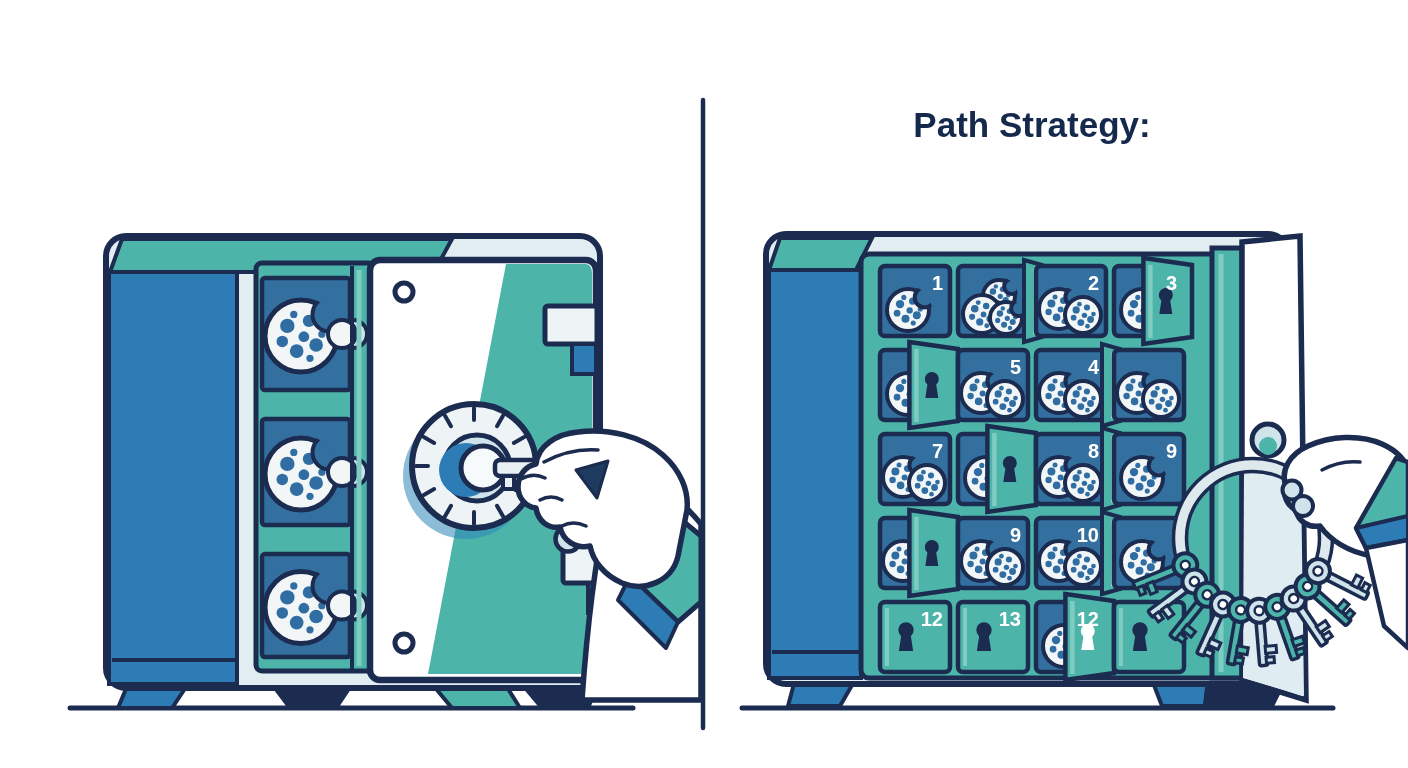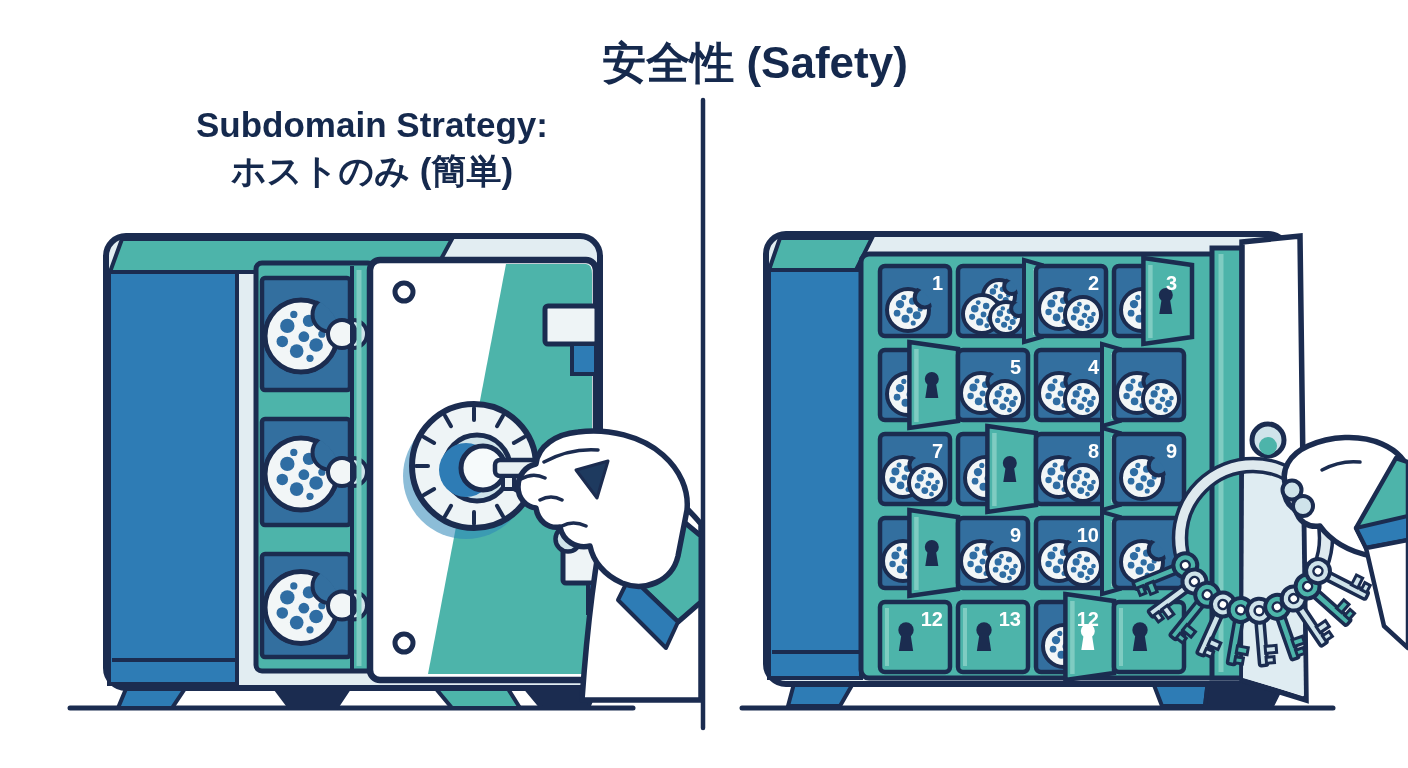--- a/index.html
+++ b/index.html
@@ -829,21 +829,17 @@
         <path d="M1322,470 Q1340,460 1360,462" fill="none" stroke="#1b2c50" stroke-width="3.5" stroke-linecap="round"></path>
         <polygon points="1356,528 1396,458 1408,462 1408,532 1366,548" fill="#4db4aa" stroke="#1b2c50" stroke-width="4.5"></polygon>
         <polygon points="1356,528 1366,548 1408,540 1408,516" fill="#2e7cb5" stroke="#1b2c50" stroke-width="4"></polygon>
         <polygon points="1366,548 1408,540 1408,648 1384,626" fill="#ffffff" stroke="#1b2c50" stroke-width="4.5"></polygon>
       </g>
     </g>
 
     <line x1="703" y1="100" x2="703" y2="728" stroke="#1b2c50" stroke-width="4.5" stroke-linecap="round"></line>
   </svg>
 
-  <div class="label title">安全性 (Safety)</div>
-  <div class="label heading heading-left">
-    <div>Subdomain Strategy:</div>
-    <div>ホストのみ (簡単)</div>
+  <div class="label heading heading-right">
+    <div>Path Strategy:</div>
   </div>
-  <div class="label heading heading-right">
-  </div>
 
 </div>
 
 </body></html>

